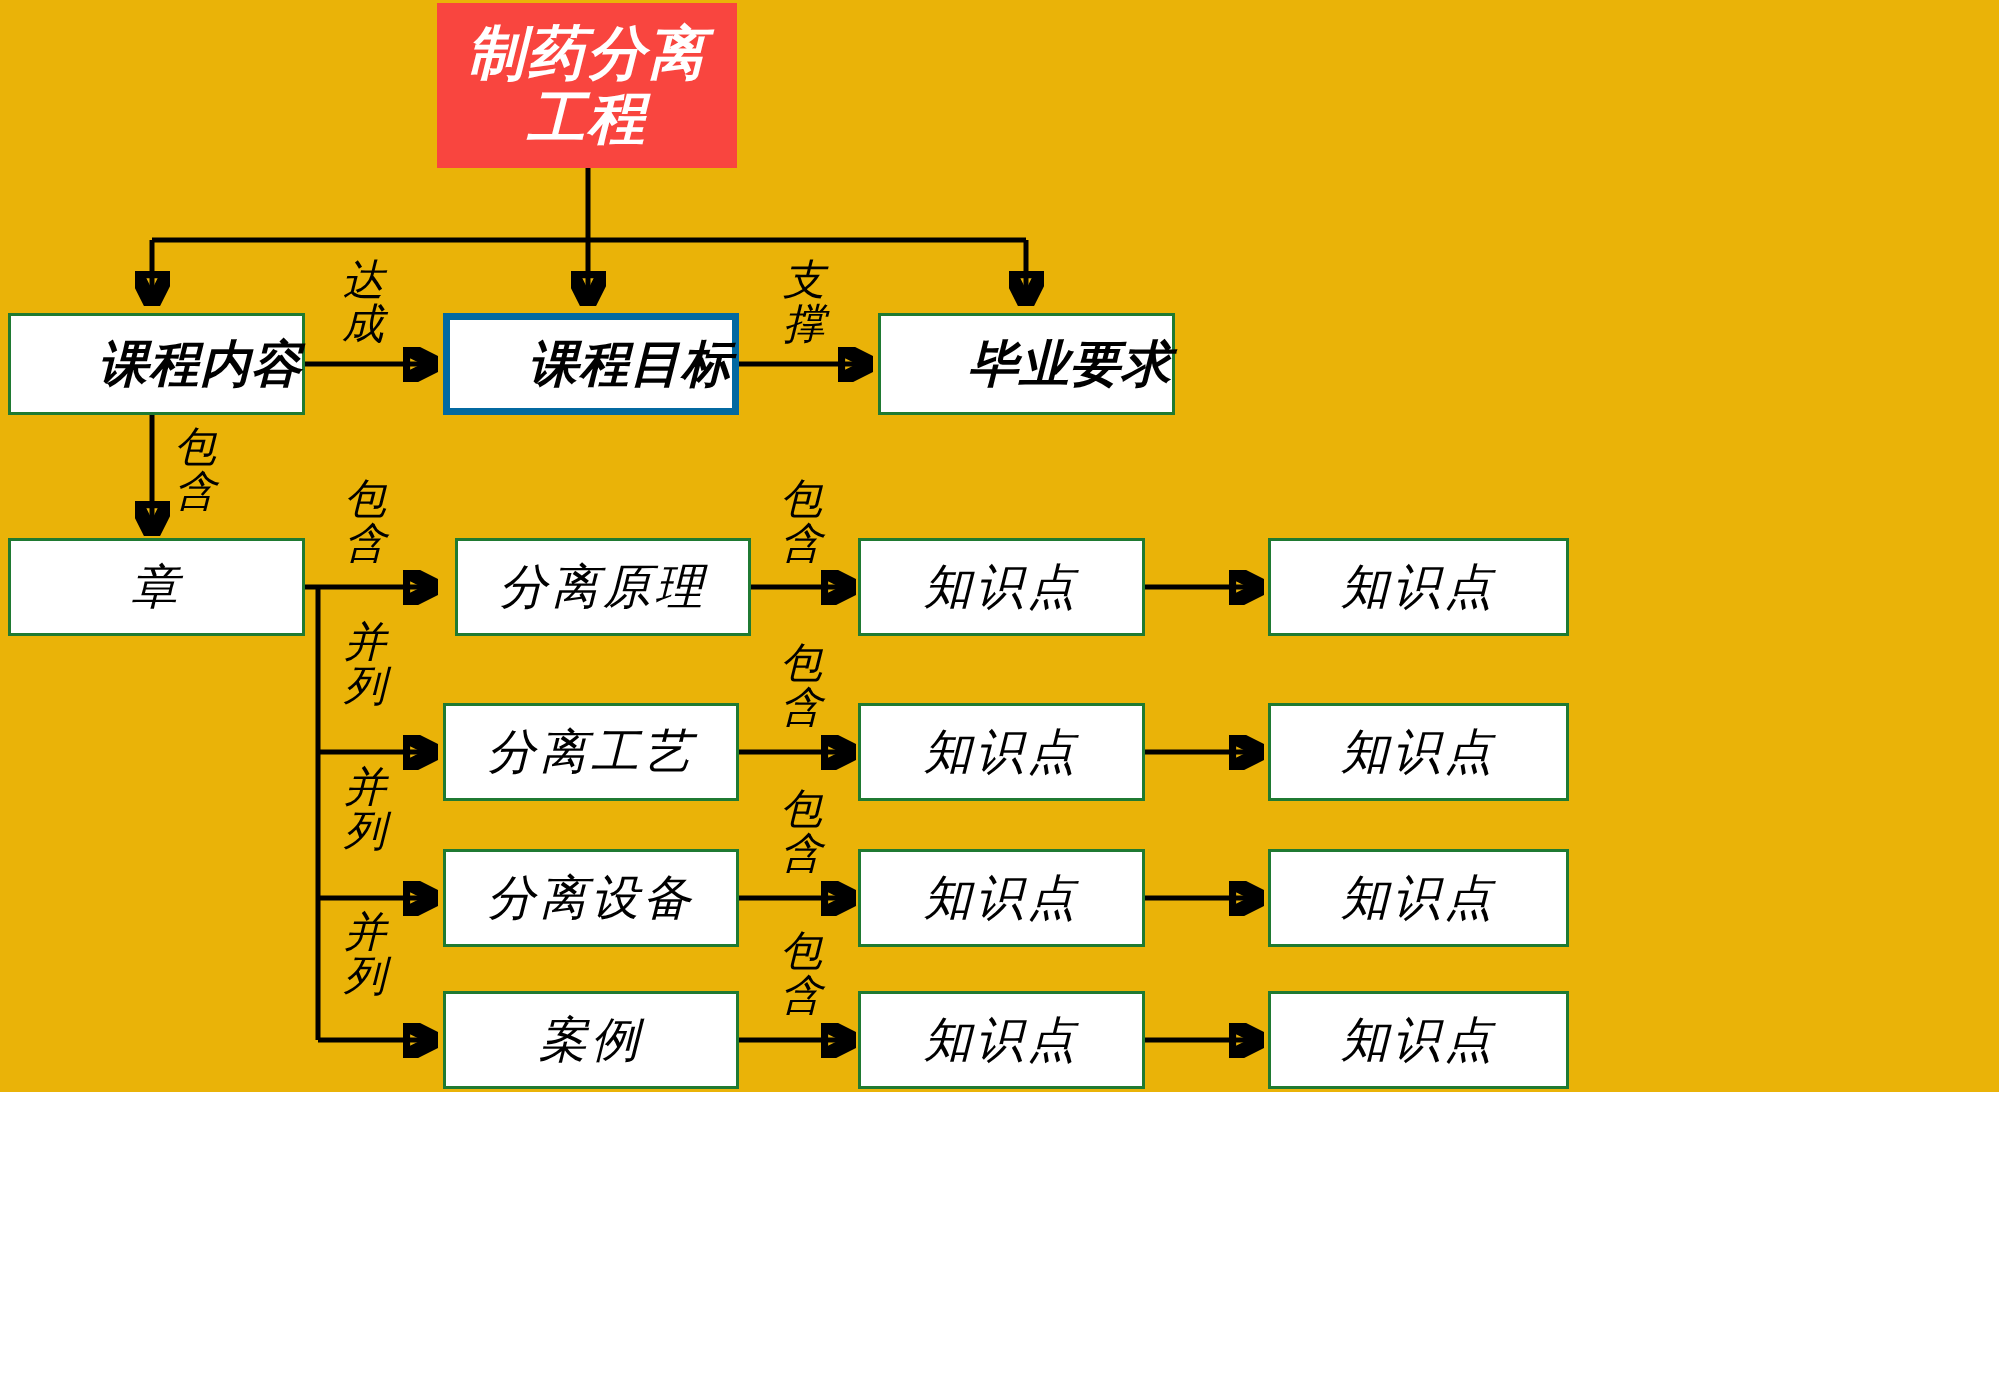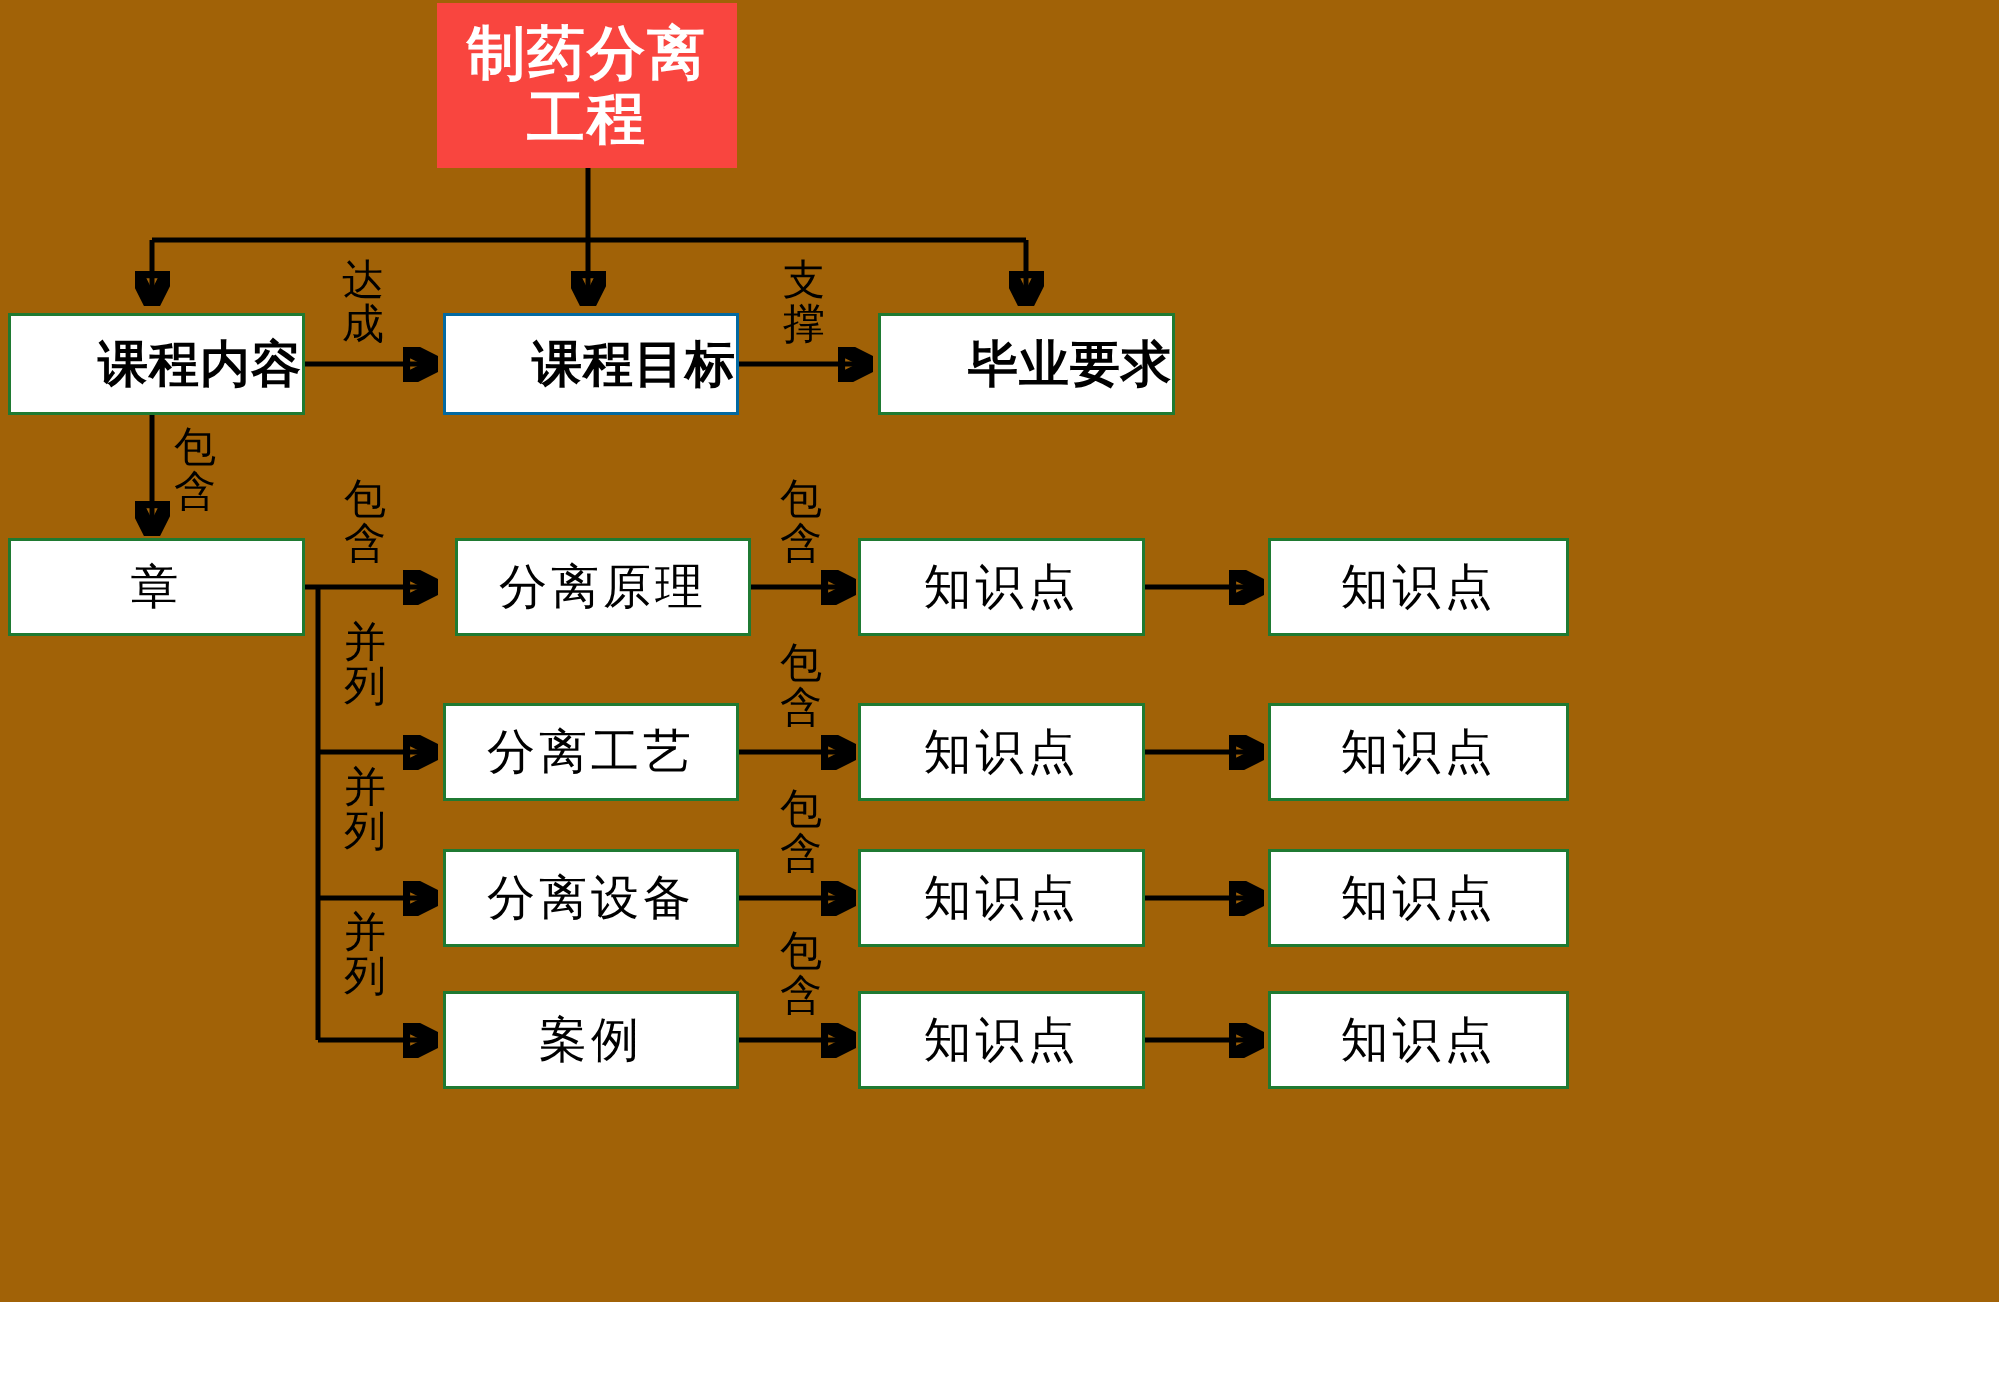--- a/index.html
+++ b/index.html
@@ -3,24 +3,25 @@
 <meta charset="utf-8">
 <style>
   html, body {
     margin: 0;
     padding: 0;
     background: #ffffff;
   }
   #canvas {
     position: relative;
     width: 1999px;
-    height: 1302px;
-    background: #a16207;
+    height: 1092px;
+    background: #eab308;
     font-family: "Liberation Serif", "DejaVu Serif", serif;
     overflow: hidden;
+    font-style: italic;
   }
   .node {
     position: absolute;
     box-sizing: border-box;
     display: flex;
     align-items: center;
     justify-content: center;
     text-align: center;
     background: #ffffff;
   }
@@ -31,21 +32,21 @@
     font-weight: bold;
     font-size: 58px;
     line-height: 1.12;
     border: none;
     letter-spacing: 2px;
   }
   .node-green {
     border: 3px solid #1F7A32;
   }
   .node-black {
-    border: 3px solid #0369a1;
+    border: 7px solid #0369a1;
   }
   .bold-sans {
     font-family: "Liberation Sans", "DejaVu Sans", sans-serif;
     font-weight: bold;
     font-size: 50px;
     color: #000000;
     letter-spacing: 1px;
     justify-content: flex-end;
   }
   .serif-lg {

